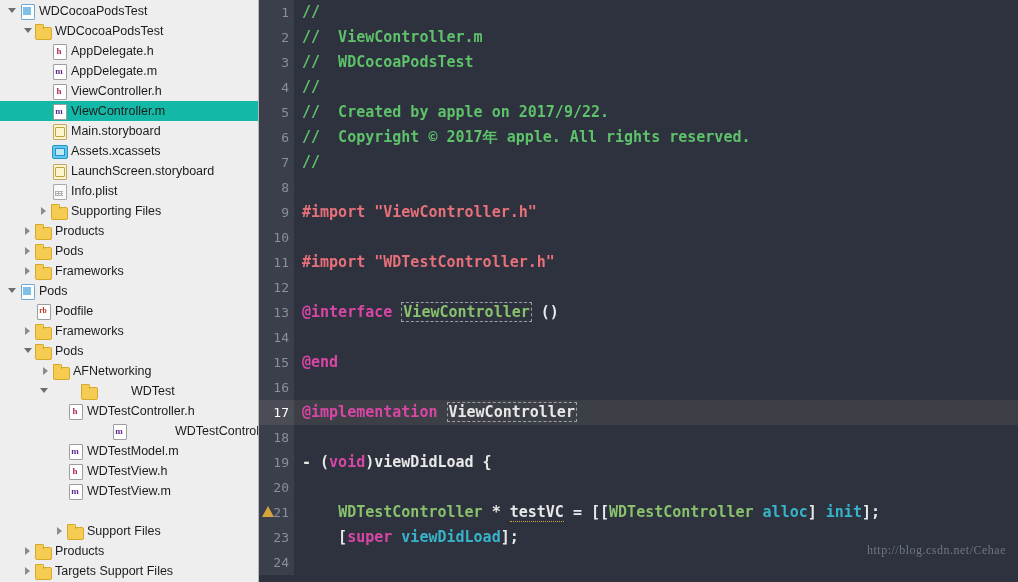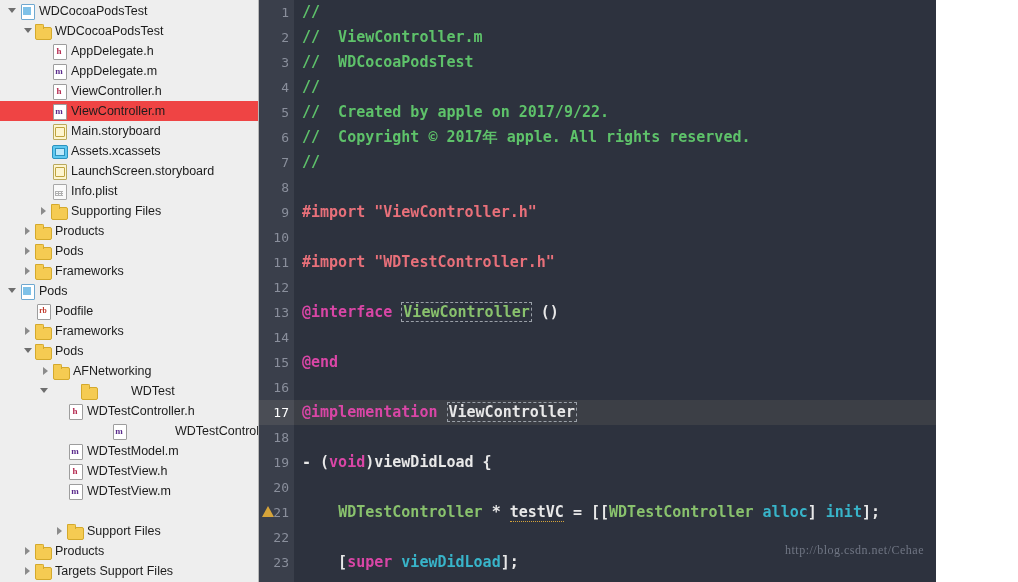--- a/index.html
+++ b/index.html
@@ -3,21 +3,21 @@
 <meta charset="utf-8">
 <style>
   * { box-sizing: border-box; margin: 0; padding: 0; }
   html, body {
     width: 1018px; height: 582px;
     overflow: hidden;
     font-family: "Liberation Sans", sans-serif;
   }
   .app {
     display: flex;
-    width: 936px; height: 582px;
+    width: 1018px; height: 582px;
     background: #2d323e;
   }
 
   
   .sidebar {
     width: 259px;
     flex: 0 0 259px;
     background: #eeeeee;
     border-right: 1px solid #b8b8b8;
     overflow: hidden;
@@ -26,21 +26,21 @@
   }
   .nav-row {
     display: flex;
     align-items: center;
     height: 20px;
     font-size: 12.5px;
     color: #1c1c1c;
     white-space: nowrap;
     padding-right: 4px;
   }
-  .nav-row.selected { background: #ef4444; }
+  .nav-row.selected { background: #14b8a6; }
   .twisty {
     width: 13px; height: 20px;
     flex: 0 0 13px;
     position: relative;
   }
   .twisty.closed::before {
     content: "";
     position: absolute;
     left: 3px; top: 6px;
     border-left: 5px solid #8b8b8b;
@@ -416,20 +416,19 @@
         <div class="code-line"><div class="gutter">12</div><div class="code-text"></div></div>
         <div class="code-line"><div class="gutter">13</div><div class="code-text"><span class="t-kw">@interface </span><span class="t-box">ViewController</span><span class="t-plain"> ()</span></div></div>
         <div class="code-line"><div class="gutter">14</div><div class="code-text"></div></div>
         <div class="code-line"><div class="gutter">15</div><div class="code-text"><span class="t-kw">@end</span></div></div>
         <div class="code-line"><div class="gutter">16</div><div class="code-text"></div></div>
         <div class="code-line active"><div class="gutter">17</div><div class="code-text"><span class="t-kw">@implementation </span><span class="t-box-plain">ViewController</span></div></div>
         <div class="code-line"><div class="gutter">18</div><div class="code-text"></div></div>
         <div class="code-line"><div class="gutter">19</div><div class="code-text"><span class="t-plain">- (</span><span class="t-kw">void</span><span class="t-plain">)viewDidLoad {</span></div></div>
         <div class="code-line"><div class="gutter">20</div><div class="code-text"></div></div>
         <div class="code-line"><div class="gutter"><span class="warn"></span>21</div><div class="code-text"><span class="t-plain">    </span><span class="t-type">WDTestController</span><span class="t-plain"> * </span><span class="t-plain t-underline">testVC</span><span class="t-plain"> = [[</span><span class="t-type">WDTestController</span><span class="t-plain"> </span><span class="t-msg">alloc</span><span class="t-plain">] </span><span class="t-msg">init</span><span class="t-plain">];</span></div></div>
-        <div class="code-line"><div class="gutter">22</div><div class="code-text"></div></div>
         <div class="code-line"><div class="gutter">23</div><div class="code-text"><span class="t-plain">    [</span><span class="t-kw">super</span><span class="t-plain"> </span><span class="t-msg">viewDidLoad</span><span class="t-plain">];</span></div></div>
         <div class="code-line"><div class="gutter">24</div><div class="code-text"></div></div>
       </div>
     <div class="watermark">http://blog.csdn.net/Cehae</div>
   </div>
 
 </div>
 
 </body></html>

